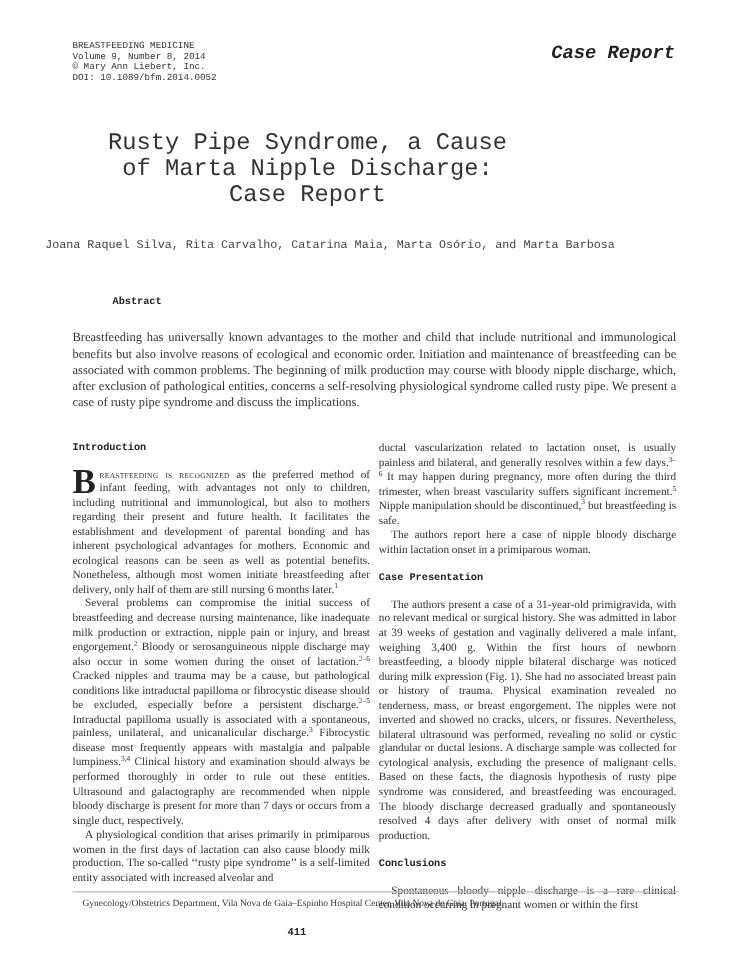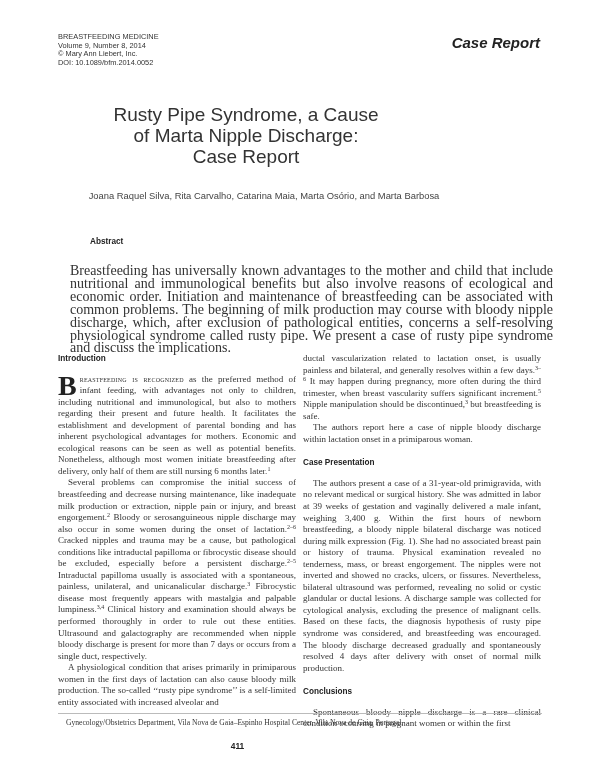--- a/index.html
+++ b/index.html
@@ -1,29 +1,29 @@
 <!DOCTYPE html>
 <html><head>
 <meta charset="utf-8">
 <style>
   html, body { margin: 0; padding: 0; background: #ffffff; }
   body { width: 600px; height: 776px; position: relative; overflow: hidden; color: #222; }
-  .sans { font-family: Liberation Sans, sans-serif; }
+  .sans { font-family: Liberation Mono, monospace; }
   .serif { font-family: "Liberation Serif", "DejaVu Serif", serif; }
 
   .journal-meta { position: absolute; left: 58px; top: 33px; font-size: 7.4px; line-height: 8.6px; color: #333; }
   .journal-meta div { white-space: nowrap; }
   .case-label { position: absolute; right: 60px; top: 34px; font-size: 15px; font-weight: bold; font-style: italic; color: #222; }
 
   .title { position: absolute; left: 0; width: 492px; top: 104px; text-align: center; font-size: 19px; line-height: 21px; color: #333; }
   .title div { white-space: nowrap; }
   .authors { position: absolute; left: 0; width: 528px; top: 190px; text-align: center; font-size: 9.4px; color: #444; white-space: nowrap; }
 
   .abstract-head { position: absolute; left: 58px; top: 237px; font-size: 8.2px; font-weight: bold; color: #222; margin-left: 32px; }
-  .abstract-body { position: absolute; left: 70px; width: 483px; top: 265px; font-size: 14px; line-height: 12.9px; text-align: justify; color: #333; }
+  .abstract-body { position: absolute; left: 58px; width: 483px; top: 265px; font-size: 10px; line-height: 12.9px; text-align: justify; color: #333; }
 
   .col { position: absolute; top: 353px; width: 238px; font-size: 9px; line-height: 11.55px; color: #333; }
   .col-left { left: 58px; }
   .col-right { left: 303px; }
   .col p { margin: 0; text-align: justify; text-indent: 10px; }
   .col p.noindent { text-indent: 0; }
   .sec-head { font-size: 8.2px; font-weight: bold; margin: 0 0 9px 0; color: #222; }
   .sec-head.spaced { margin-top: 12px; }
   .dropcap { float: left; font-size: 28px; line-height: 22px; font-weight: bold; margin: 1px 3px 0 0; font-family: "Liberation Serif", serif; color: #222; }
   .smallcaps { font-variant: small-caps; letter-spacing: 0.2px; }

